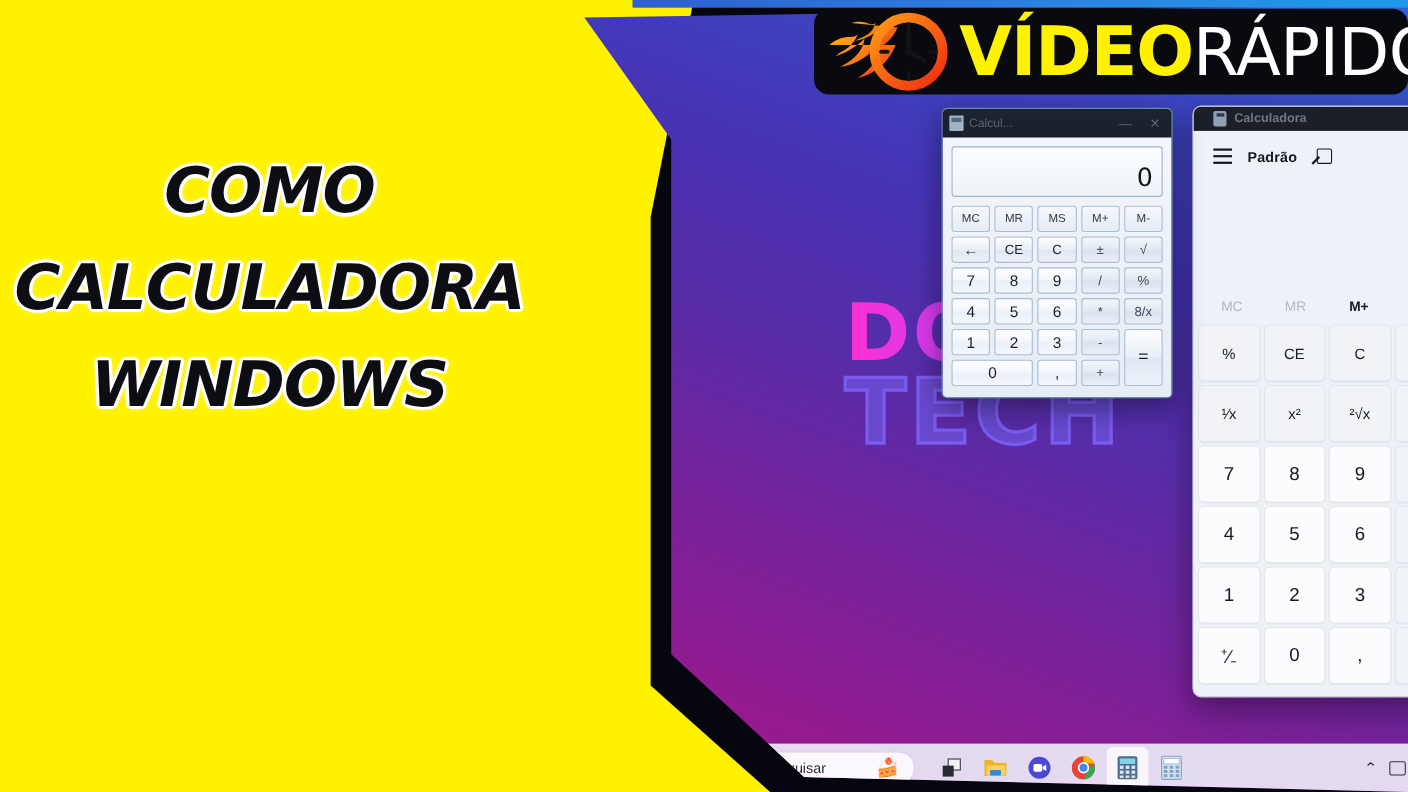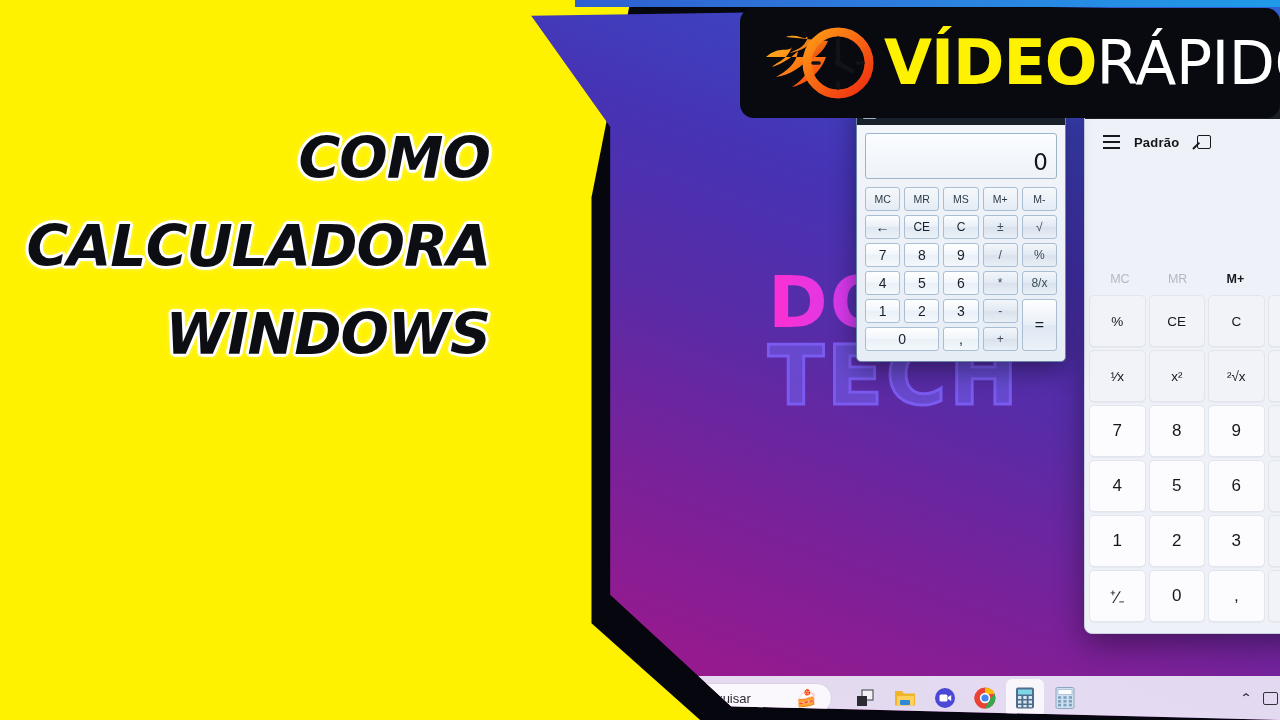--- a/index.html
+++ b/index.html
@@ -11,23 +11,23 @@
   #stage {
     position: relative;
     width: 1280px; height: 720px;
     background: #FFF200;
     overflow: hidden;
   }
 
   
   #title-block {
     position: absolute;
-    left: 0; top: 114px;
+    left: 0; top: 130px;
     width: 490px;
-    text-align: right;
+    text-align: center;
     z-index: 6;
   }
   .title-line {
     font-family: "DejaVu Sans", sans-serif;
     font-weight: 700;
     font-style: italic;
     font-size: 57px;
     line-height: 88px;
     letter-spacing: -1px;
     color: #0d0d14;
@@ -318,25 +318,25 @@
     position: absolute;
     left: 487px; top: 50px;
     z-index: 20;
     pointer-events: none;
   }
 
   
   #banner {
     position: absolute;
     left: 740px; top: 8px;
-    width: 540px; height: 110px;
+    width: 540px; height: 78px;
     background: #090a10;
     border-radius: 14px;
     display: flex; align-items: center;
-    padding-left: 22px;
+    padding-left: 10px;
     z-index: 30;
     overflow: hidden;
   }
   #banner-logo { width: 118px; height: 92px; flex: 0 0 auto; }
   #banner-text {
     display: flex; align-items: baseline;
     font-family: "DejaVu Sans", sans-serif;
     line-height: 1;
     margin-left: 4px;
   }

